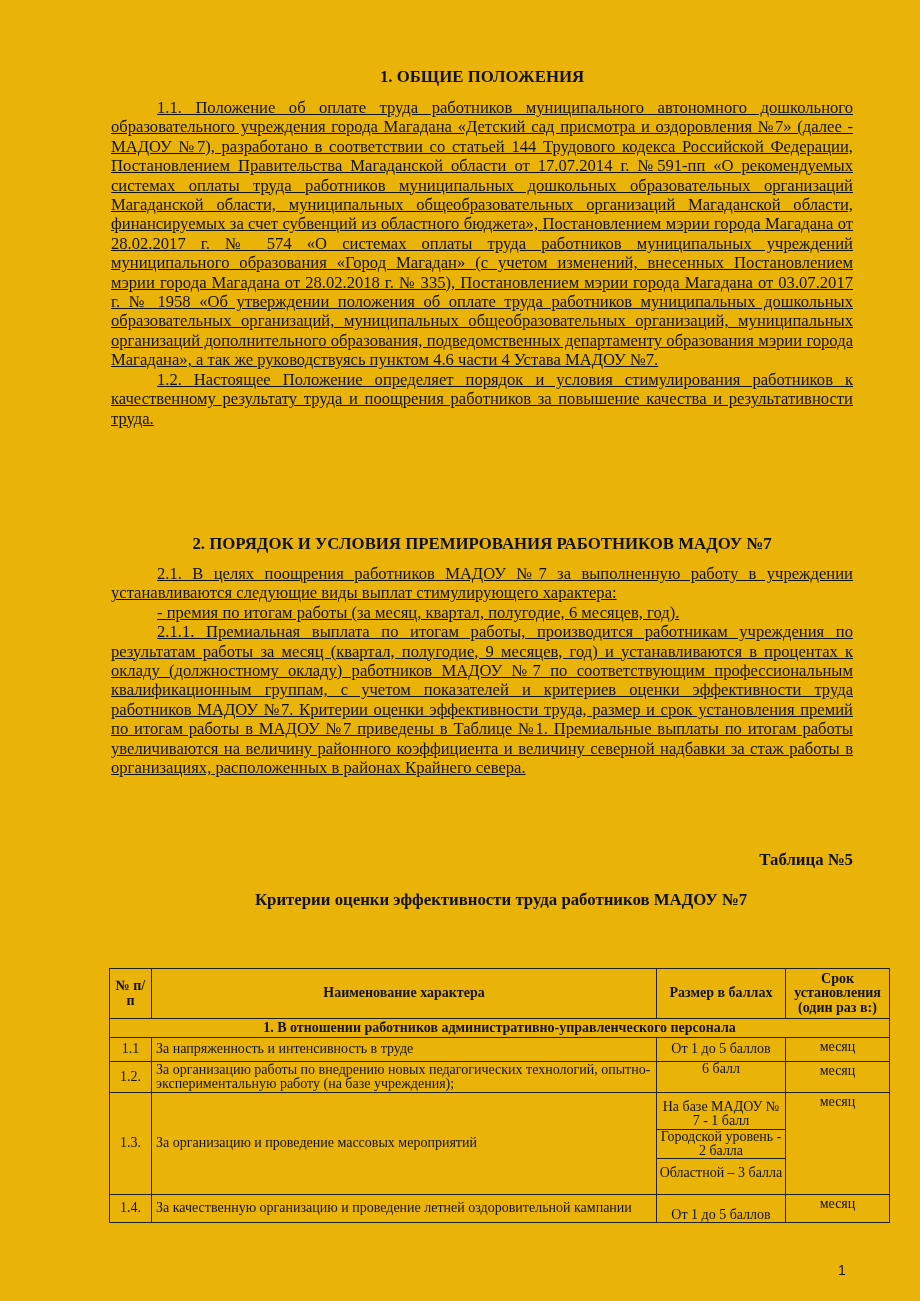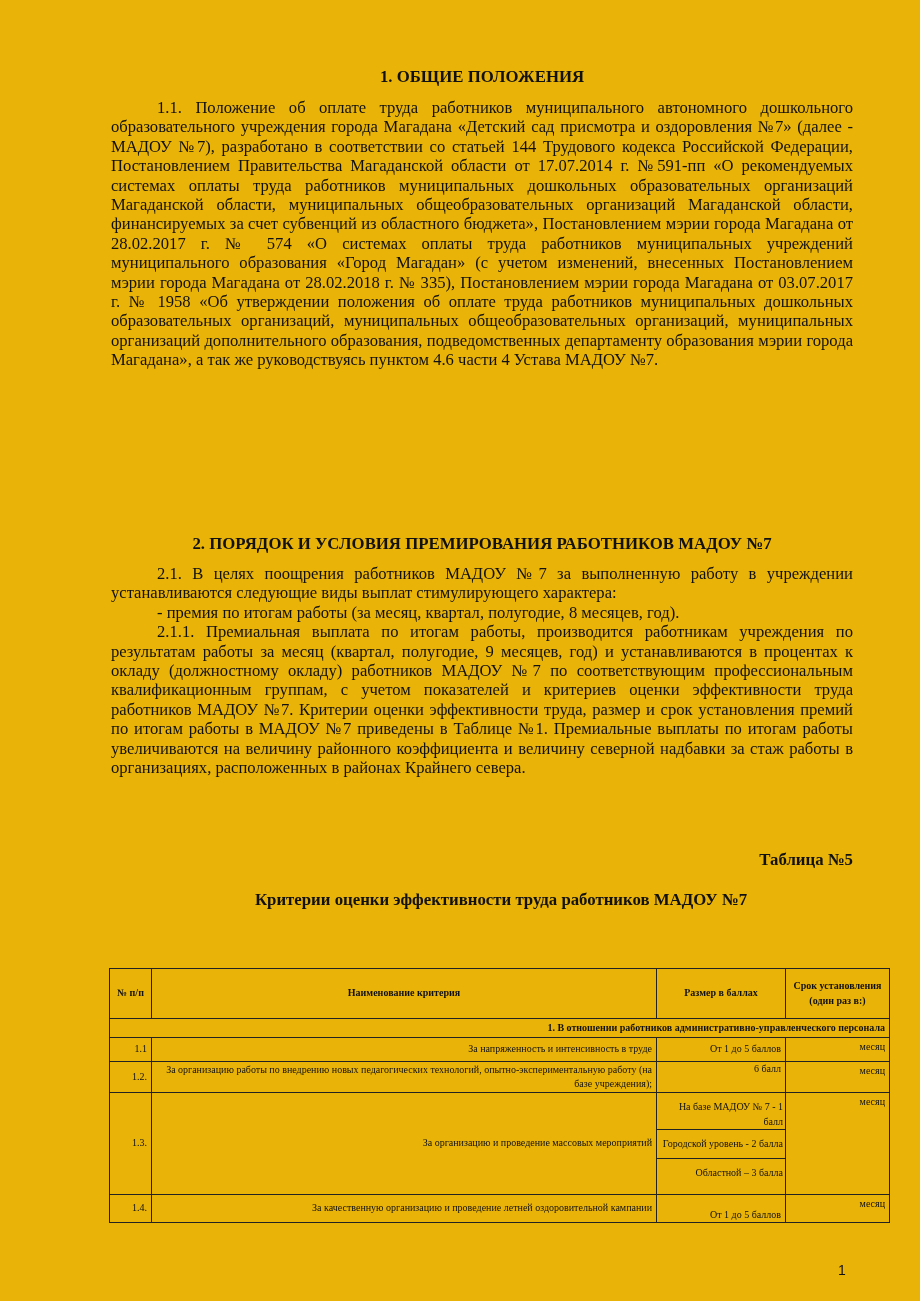--- a/index.html
+++ b/index.html
@@ -4,37 +4,37 @@
   <style>
     html, body { margin: 0; padding: 0; background: #ffffff; }
     body { width: 920px; height: 1301px; position: relative; overflow: hidden; color: #111; }
     .page { position: absolute; left: 0; top: 0; width: 920px; height: 1301px; background: #eab308; padding-left: 24px; }
     .text-block {
       position: absolute; left: 111px; width: 742px;
       font-family: "Liberation Serif", "DejaVu Serif", serif;
       font-size: 16.6px; line-height: 19.4px;
     }
     .h { font-weight: bold; text-align: center; font-size: 16.8px; }
-    .p { text-align: justify; text-indent: 46px; margin: 0; }
+    .p { text-align: justify; text-indent: 46px; margin: 0; text-decoration: underline; }
     #sec1-title { position: absolute; top: 67px; left: 111px; width: 742px; }
     #sec1-body { top: 98px; }
     #sec2-title { position: absolute; top: 534px; left: 111px; width: 742px; }
     #sec2-body { top: 564px; }
     #table-label { position: absolute; top: 850px; left: 600px; width: 253px; text-align: right;
       font-family: "Liberation Serif", serif; font-weight: bold; font-size: 16.8px; }
     #table-title { position: absolute; top: 890px; left: 111px; width: 780px; text-align: center;
       font-family: "Liberation Serif", serif; font-weight: bold; font-size: 16.8px; }
 
     table.criteria {
       position: absolute; left: 109px; top: 968px; width: 780px;
       border-collapse: collapse; table-layout: fixed;
-      font-family: "Liberation Serif", serif; font-size: 10px; line-height: 14.2px;
+      font-family: "Liberation Serif", serif; font-size: 14px; line-height: 14.2px;
     }
     table.criteria td, table.criteria th {
-      border: 1px solid #222; padding: 0 4px; vertical-align: middle; text-align: right;
+      border: 1px solid #222; padding: 0 4px; vertical-align: middle;
     }
     table.criteria th { font-weight: bold; text-align: center; }
     .c-num { text-align: center; }
     .c-name { text-align: left; }
     .c-score { text-align: center; }
     .c-term { text-align: center; vertical-align: top !important; padding-top: 2px !important; }
     .section-row td { font-weight: bold; text-align: center; }
     .nested { width: 100%; border-collapse: collapse; }
     .nested td { border: none !important; border-bottom: 1px solid #222 !important; padding: 0 2px !important; text-align: center; height: 28px; }
     .nested tr:last-child td { border-bottom: none !important; margin-top: 38px; }
@@ -43,43 +43,44 @@
     #page-number { position: absolute; left: 838px; top: 1262px; font-family: "Liberation Sans", sans-serif; font-size: 14px; }
   </style>
 </head>
 <body>
 
 <div class="page">
 
   <div id="sec1-title" class="text-block h">1. ОБЩИЕ ПОЛОЖЕНИЯ</div>
   <div id="sec1-body" class="text-block">
     <p class="p">1.1. Положение об оплате труда работников муниципального автономного дошкольного образовательного учреждения города Магадана «Детский сад присмотра и оздоровления №7» (далее - МАДОУ №7), разработано в соответствии со статьей 144 Трудового кодекса Российской Федерации, Постановлением Правительства Магаданской области от 17.07.2014 г. №591-пп «О рекомендуемых системах оплаты труда работников муниципальных дошкольных образовательных организаций Магаданской области, муниципальных общеобразовательных организаций Магаданской области, финансируемых за счет субвенций из областного бюджета», Постановлением мэрии города Магадана от 28.02.2017 г. № 574 «О системах оплаты труда работников муниципальных учреждений муниципального образования «Город Магадан» (с учетом изменений, внесенных Постановлением мэрии города Магадана от 28.02.2018 г. № 335), Постановлением мэрии города Магадана от 03.07.2017 г. № 1958 «Об утверждении положения об оплате труда работников муниципальных дошкольных образовательных организаций, муниципальных общеобразовательных организаций, муниципальных организаций дополнительного образования, подведомственных департаменту образования мэрии города Магадана»,  а так же руководствуясь пунктом 4.6 части 4 Устава МАДОУ №7.</p>
+    <p class="p">1.2. Настоящее Положение определяет порядок и условия стимулирования работников к качественному результату труда и поощрения работников за повышение качества и результативности труда.</p>
   </div>
 
   <div id="sec2-title" class="text-block h">2. ПОРЯДОК И УСЛОВИЯ ПРЕМИРОВАНИЯ РАБОТНИКОВ МАДОУ №7</div>
   <div id="sec2-body" class="text-block">
     <p class="p">2.1. В целях поощрения работников МАДОУ №7 за выполненную работу в учреждении устанавливаются следующие виды выплат стимулирующего характера:</p>
-    <p class="p">- премия по итогам работы (за месяц, квартал, полугодие, 8 месяцев, год).</p>
+    <p class="p">- премия по итогам работы (за месяц, квартал, полугодие, 6 месяцев, год).</p>
     <p class="p">2.1.1. Премиальная выплата по итогам работы, производится работникам учреждения по результатам работы за месяц (квартал, полугодие, 9 месяцев, год) и устанавливаются в процентах к окладу (должностному окладу) работников МАДОУ №7 по соответствующим профессиональным квалификационным группам, с учетом показателей и критериев оценки эффективности труда работников МАДОУ №7. Критерии оценки эффективности труда, размер и срок установления премий по итогам работы в МАДОУ №7 приведены в Таблице №1. Премиальные выплаты по итогам работы увеличиваются на величину районного коэффициента и величину северной надбавки за стаж работы в организациях, расположенных в районах Крайнего севера.</p>
   </div>
 
   <div id="table-label">Таблица №5</div>
   <div id="table-title">Критерии оценки эффективности труда работников МАДОУ №7</div>
 
   <table class="criteria">
     <colgroup>
       <col style="width:42px">
       <col style="width:505px">
       <col style="width:129px">
       <col style="width:104px">
     </colgroup>
     <tbody>
         <tr style="height:50px">
       <th>№ п/п</th>
-      <th>Наименование критерия</th>
+      <th>Наименование характера</th>
       <th>Размер  в баллах</th>
       <th>Срок установления (один раз в:)</th>
     </tr>
     <tr class="section-row" style="height:19px">
       <td colspan="4">1. В отношении работников административно-управленческого персонала</td>
     </tr>
     <tr style="height:24px">
       <td class="c-num">1.1</td>
       <td class="c-name">За напряженность и интенсивность в труде</td>
       <td class="c-score">От 1 до 5 баллов</td>

